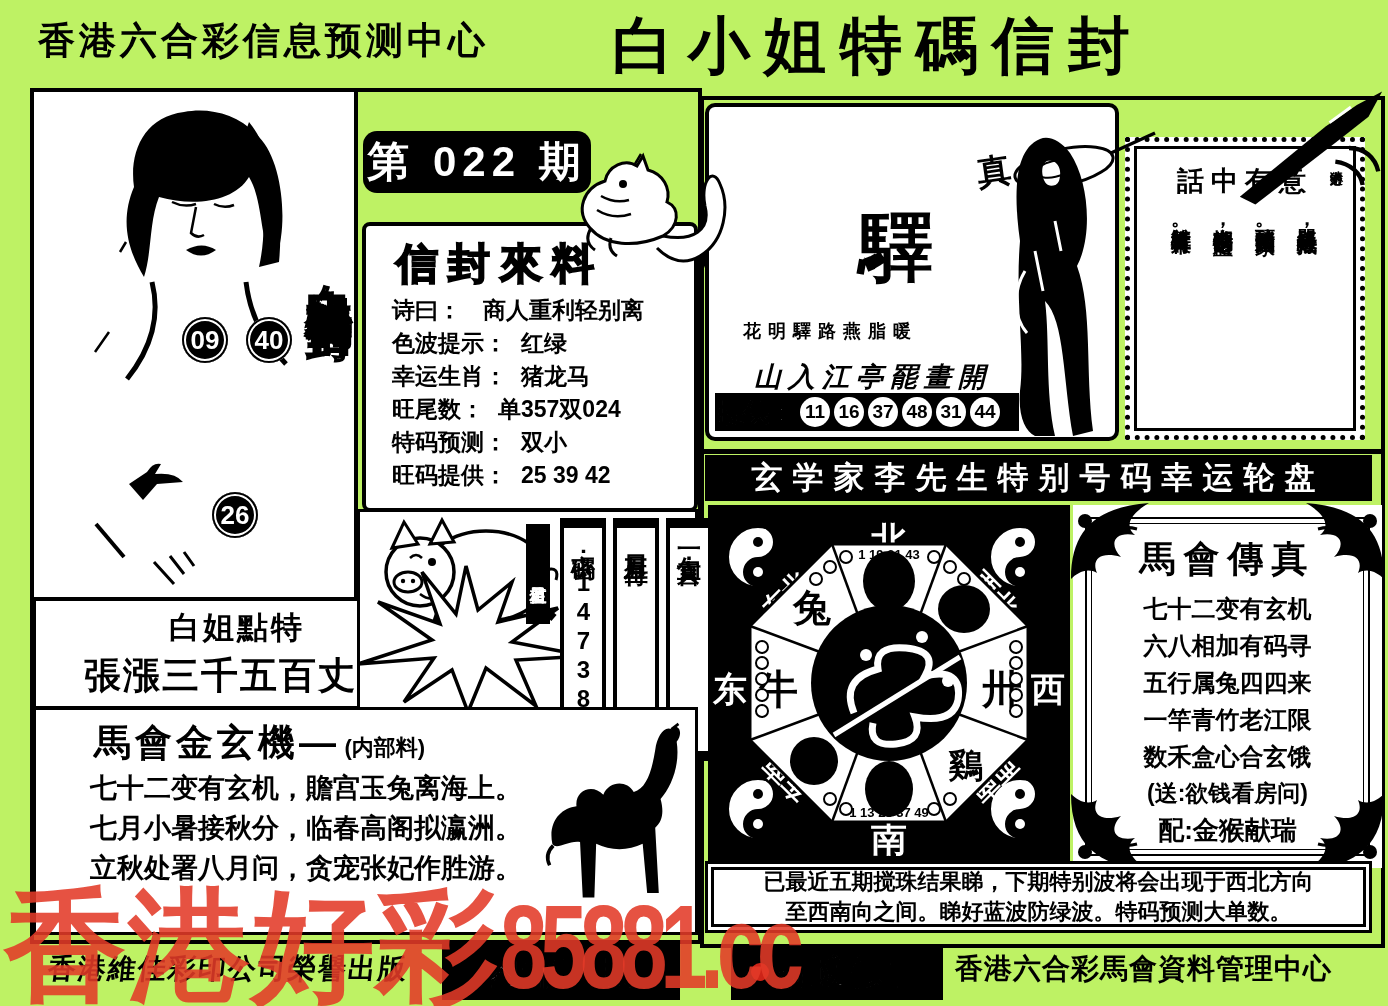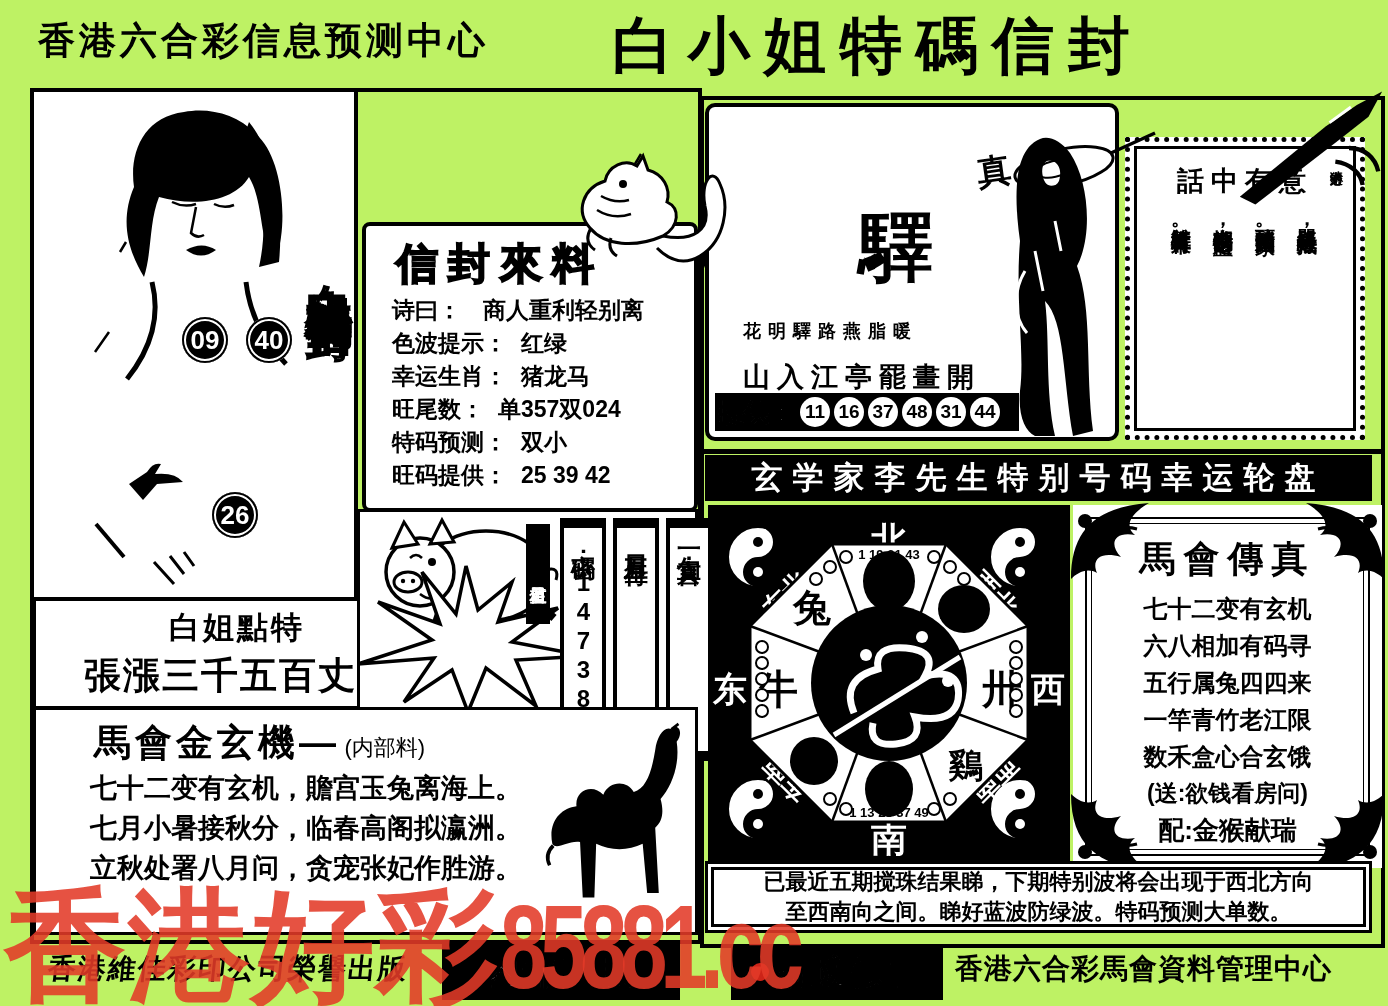--- a/index.html
+++ b/index.html
@@ -52,20 +52,22 @@
       <path d="M62,432 l28,33" stroke="#000" stroke-width="4" fill="none"></path>
       <path d="M120,470 l20,22 M136,464 l14,18 M150,460 l10,14" stroke="#000" stroke-width="3" fill="none"></path>
       <path d="M75,240 l-14,20 M92,150 l-6,10" stroke="#000" stroke-width="2.5" fill="none"></path>
     </svg>
     <div class="ball" style="left:148px;top:225px;width:46px;height:46px;font-size:26px;">09</div>
     <div class="ball" style="left:212px;top:225px;width:46px;height:46px;font-size:26px;">40</div>
     <div class="ball" style="left:178px;top:400px;width:46px;height:46px;font-size:26px;">26</div>
     <div class="vert outl abs" style="right:2px;top:158px;font-size:45px;letter-spacing:5px;line-height:1;">白小姐特碼信封</div>
   </div>
 
+  <div class="abs" style="left:363px;top:131px;width:228px;height:62px;background:#000;border-radius:14px;color:#fff;
+       font-size:42px;font-weight:800;letter-spacing:6px;display:flex;align-items:center;justify-content:center;">第 022 期</div>
 
   <svg class="abs" style="left:545px;top:136px;z-index:5;" width="190" height="160" viewBox="0 0 190 160">
     <path d="M118,100 C148,106 166,94 160,70 C155,45 168,30 175,48 C185,70 180,105 155,120 C140,129 125,125 112,112" fill="#fff" stroke="#000" stroke-width="3"></path>
     <path d="M118,100 C90,112 60,110 45,92 C30,75 38,52 60,45 C63,30 80,22 92,30 L98,20 L103,34 C118,38 126,52 122,66 C135,72 135,90 118,100 Z" fill="#fff" stroke="#000" stroke-width="3"></path>
     <circle cx="78" cy="48" r="4" fill="#000"></circle>
     <path d="M56,60 q14,8 28,4 M52,74 q16,10 34,4" stroke="#000" stroke-width="2.5" fill="none"></path>
     <path d="M46,92 q-8,14 4,22 M66,102 q-4,12 6,18" stroke="#000" stroke-width="3" fill="none"></path>
     <path d="M90,28 l6,-10" stroke="#000" stroke-width="2.5" fill="none"></path>
   </svg>
 
@@ -109,21 +111,21 @@
   </div>
 
   <div class="box" style="left:33px;top:598px;width:327px;height:111px;">
     <div style="text-align:right;padding:6px 52px 0 0;font-size:31px;font-weight:800;letter-spacing:3px;">白姐點特</div>
     <div style="text-align:right;font-size:37px;font-weight:800;letter-spacing:2px;margin-top:2px;padding-left:16px;">張漲三千五百丈</div>
   </div>
 
   <div class="box" style="left:33px;top:707px;width:665px;height:228px;">
     <div style="padding:8px 0 0 58px;">
       <span style="font-size:37px;font-weight:800;letter-spacing:4px;">馬會金玄機—</span>
-      <span style="font-size:22px;font-weight:400;">(内部料)</span>
+      <span style="font-size:22px;font-weight:700;">(内部料)</span>
     </div>
     <div style="padding-left:54px;font-size:27px;font-weight:600;line-height:40px;">
       <div>七十二变有玄机，贍宫玉兔离海上。</div>
       <div>七月小暑接秋分，临春高阁拟瀛洲。</div>
       <div>立秋处署八月问，贪宠张妃作胜游。</div>
     </div>
     <svg class="abs" style="right:4px;top:-12px;" width="170" height="238" viewBox="0 0 190 240">
       <path d="M35,150 C30,125 45,110 62,108 C60,90 80,82 92,95 C98,80 118,78 126,92 C140,88 146,70 150,45 C152,30 160,18 168,22 C176,14 182,26 174,36 C178,62 168,86 156,100 C160,115 158,125 150,132 L154,205 L141,205 L136,150 C120,158 100,158 84,150 L82,210 L69,210 L66,148 C52,146 40,158 35,150 Z" fill="#000"></path>
       <path d="M168,22 l8,-6" stroke="#000" stroke-width="3"></path>
       <path d="M36,152 q-10,10 -4,22" stroke="#000" stroke-width="4" fill="none"></path>
@@ -135,21 +137,21 @@
       <path d="M26,0 C2,22 0,62 16,92 C8,60 12,26 26,0 Z" fill="#000"></path>
     </svg>
     <div class="abs" style="left:150px;top:92px;font-size:74px;font-weight:900;">驛</div>
     <div class="abs" style="left:268px;top:42px;font-size:34px;font-weight:800;transform:rotate(-8deg);">真</div>
     <svg class="abs" style="left:300px;top:18px;z-index:6;" width="150" height="72" viewBox="0 0 150 72">
       <ellipse cx="55" cy="42" rx="50" ry="18" fill="none" stroke="#000" stroke-width="3" transform="rotate(-12 55 42)"></ellipse>
       <ellipse cx="45" cy="44" rx="18" ry="8" fill="none" stroke="#000" stroke-width="2" transform="rotate(-12 45 44)"></ellipse>
       <path d="M102,28 L146,8" stroke="#000" stroke-width="3.5"></path>
     </svg>
     <div class="abs" style="left:34px;top:212px;font-size:18px;font-weight:700;letter-spacing:7px;">花明驛路燕脂暖</div>
-    <div class="abs" style="left:34px;top:252px;font-size:27px;font-weight:700;letter-spacing:7px;">山入江亭罷畫開</div>
+    <div class="abs" style="left:45px;top:252px;font-size:27px;font-weight:700;letter-spacing:7px;font-style:italic;">山入江亭罷畫開</div>
     <div class="blackbar" style="left:6px;bottom:6px;width:296px;height:38px;gap:4px;padding:0 4px;justify-content:flex-start;">
       <span class="outl" style="font-size:25px;-webkit-text-stroke:1.5px #000;margin-right:2px;">提供：</span>
       <span class="wball">11</span>
       <span class="wball">16</span>
       <span class="wball">37</span>
       <span class="wball">48</span>
       <span class="wball">31</span>
       <span class="wball">44</span>
     </div>
     <svg class="abs" style="right:0;top:24px;" width="130" height="310" viewBox="0 0 130 310">

